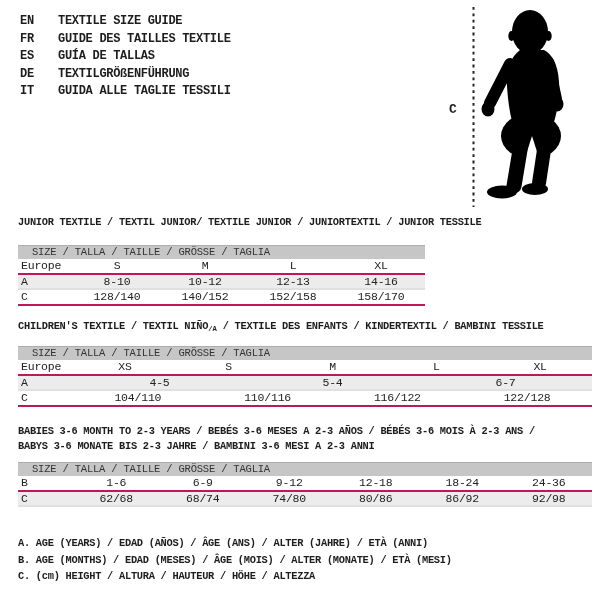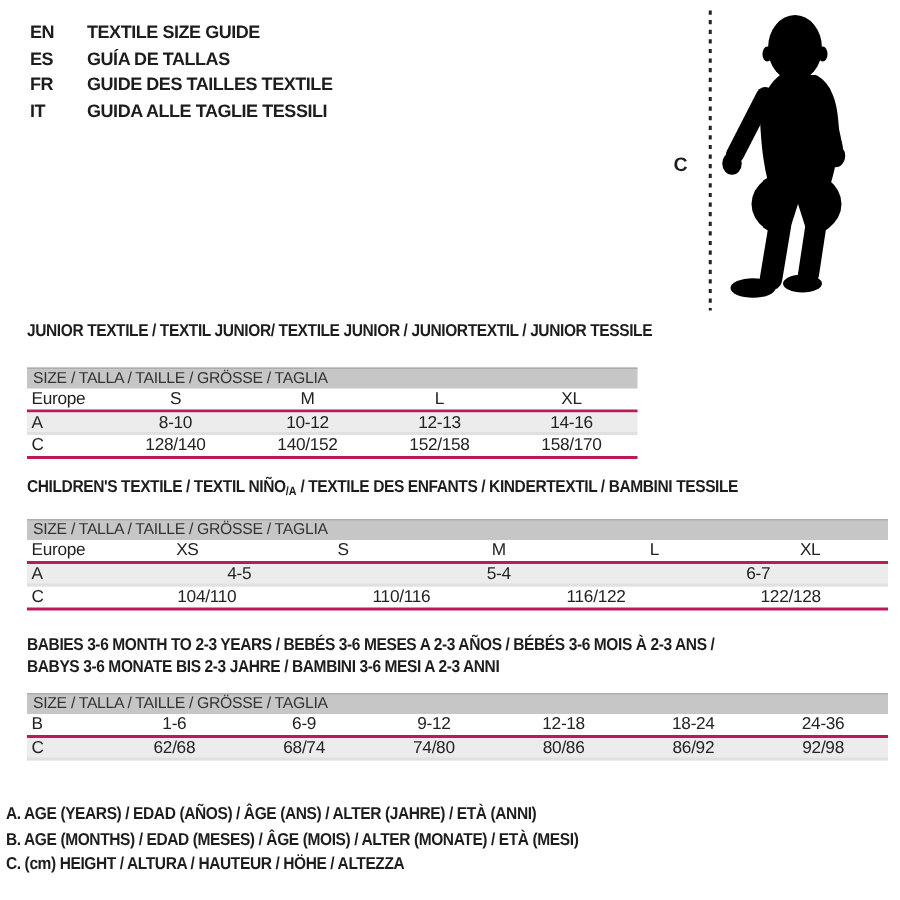--- a/index.html
+++ b/index.html
@@ -1,18 +1,18 @@
 <!DOCTYPE html>
 <html><head>
 <meta charset="utf-8">
 <style>
   html,body { margin:0; padding:0; background:#ffffff; }
   .page {
     position:relative; width:600px; height:600px; background:#ffffff;
-    font-family:Liberation Sans, sans-serif;
+    font-family:Liberation Mono, monospace;
     color:#1d1d1d; overflow:hidden;
   }
 
   
   .lang-block { position:absolute; left:20px; top:13px; }
   .lang-row { display:flex; height:17.5px; line-height:17.5px;
               font-size:12px; font-weight:bold; letter-spacing:-0.3px; }
   .lang-code { width:38px; }
 
   
@@ -29,52 +29,56 @@
   #t3-title { left:18px; top:423px; line-height:15px; }
   .sub { font-size:8px; vertical-align:-2px; letter-spacing:0; }
 
   
   .size-table { position:absolute; left:18px; }
   #t1 { top:245px; width:407px; }
   #t2 { top:346px; width:574px; }
   #t3 { top:462px; width:574px; }
 
   .size-bar { height:14px; line-height:13px; background:#c5c6c5; color:#333333;
-              font-size:10.5px; padding-left:4px; letter-spacing:-0.2px;
+              font-size:10.5px; padding-left:14px; letter-spacing:-0.2px;
               border-top:1px solid #adadad; box-sizing:border-box; }
   .trow { display:flex; height:15.5px; line-height:14.5px; font-size:11.5px;
           color:#222222; letter-spacing:-0.2px;
           border-bottom:2px solid #be185d; box-sizing:border-box; }
   .trow.alt { background:#ececec; border-bottom-color:#e0e0e0; }
   .tlabel { width:55px; padding-left:3px; box-sizing:border-box; }
   .tcell { flex:1; text-align:center; }
 
   
-  .footnotes { position:absolute; left:4px; top:535px; }
+  .footnotes { position:absolute; left:18px; top:535px; }
   .fnote { font-size:11.5px; font-weight:bold; line-height:16.5px;
            letter-spacing:-0.3px; white-space:nowrap;
            transform:scaleX(0.9); transform-origin:0 50%; }
 </style>
 </head>
 <body>
 
 <div class="page">
 
   <div class="lang-block">
     <div class="lang-row">
       <span class="lang-code">EN</span>
       <span class="lang-label">TEXTILE SIZE GUIDE</span>
     </div>
     <div class="lang-row">
+      <span class="lang-code">FR</span>
+      <span class="lang-label">GUIDE DES TAILLES TEXTILE</span>
+    </div>
+    <div class="lang-row">
       <span class="lang-code">ES</span>
       <span class="lang-label">GUÍA DE TALLAS</span>
     </div>
     <div class="lang-row">
-      <span class="lang-code">FR</span>
-      <span class="lang-label">GUIDE DES TAILLES TEXTILE</span>
+      <span class="lang-code">DE</span>
+      <span class="lang-label">TEXTILGRÖßENFÜHRUNG</span>
     </div>
     <div class="lang-row">
       <span class="lang-code">IT</span>
       <span class="lang-label">GUIDA ALLE TAGLIE TESSILI</span>
     </div>
   </div>
 
   <div class="figure">
     <svg width="132" height="212" viewBox="0 0 132 212">
       <line x1="33.5" y1="7" x2="33.5" y2="207" stroke="#222222" stroke-width="2" stroke-dasharray="2.8,3.6"></line>

